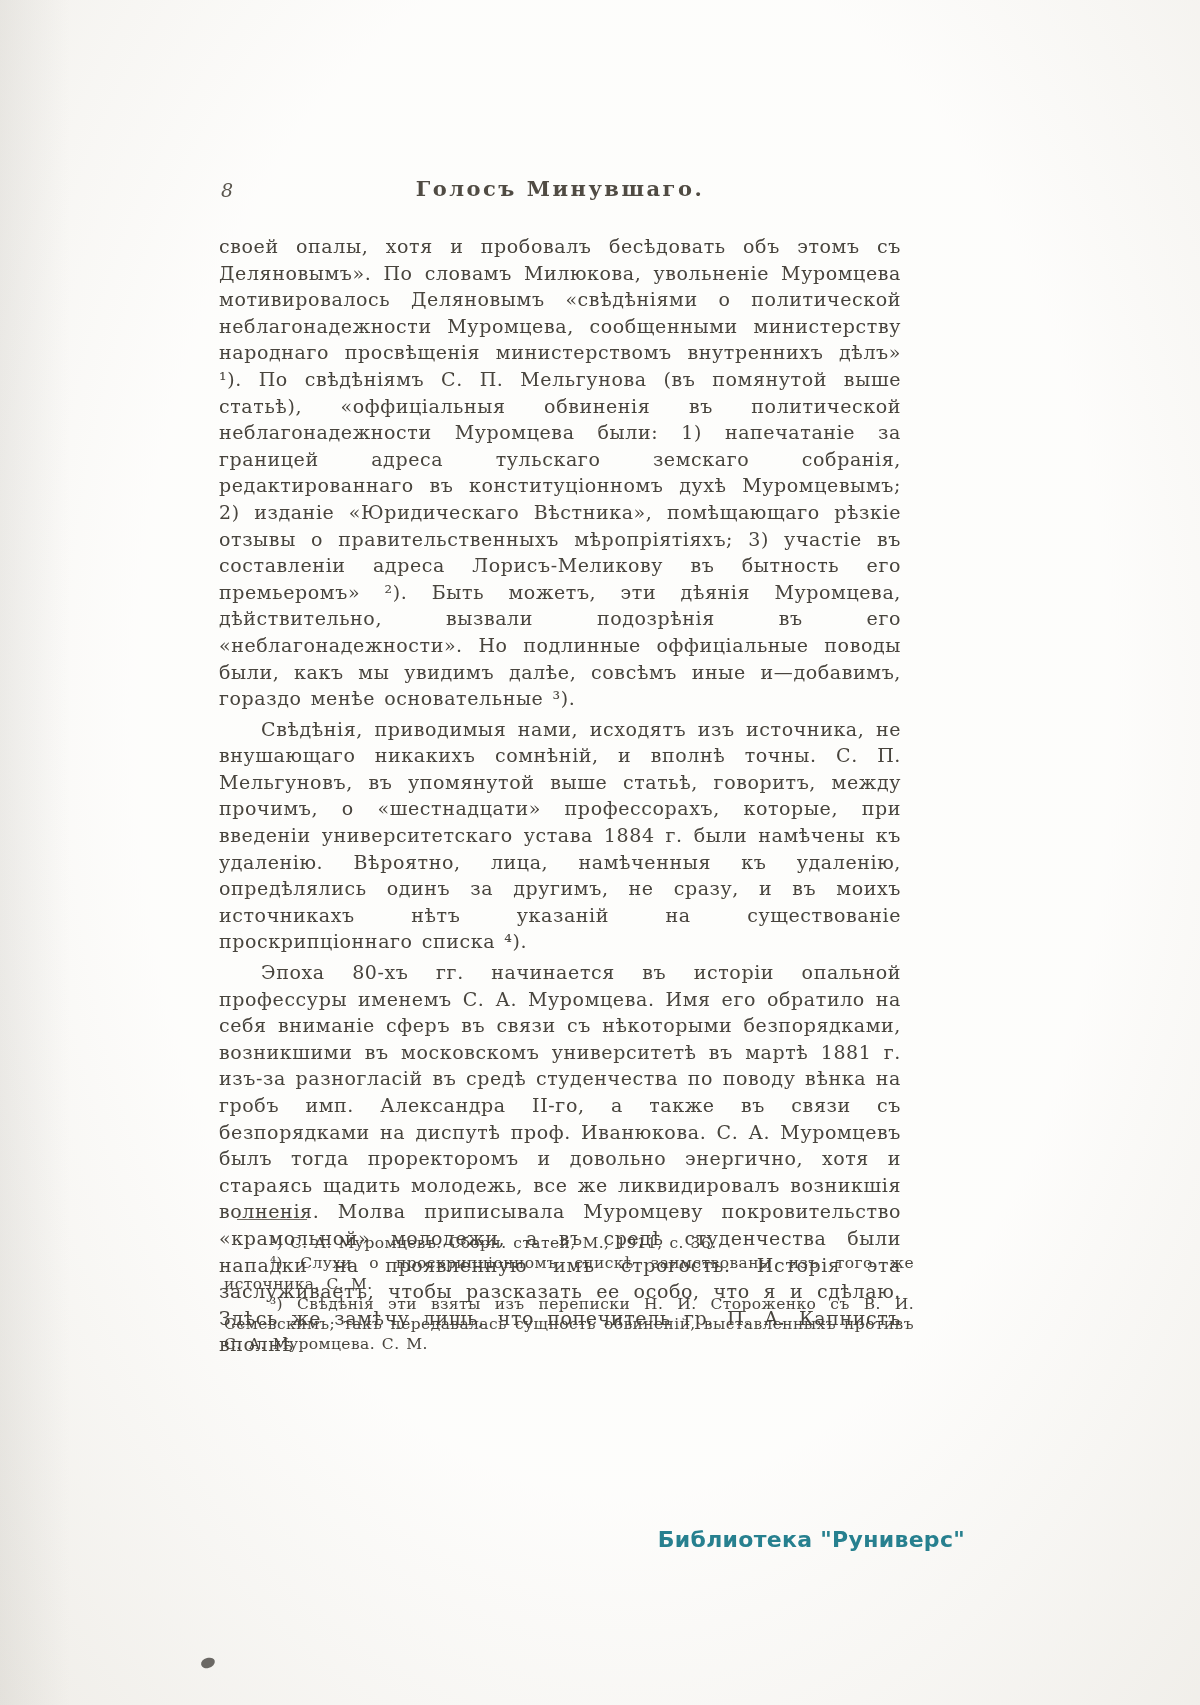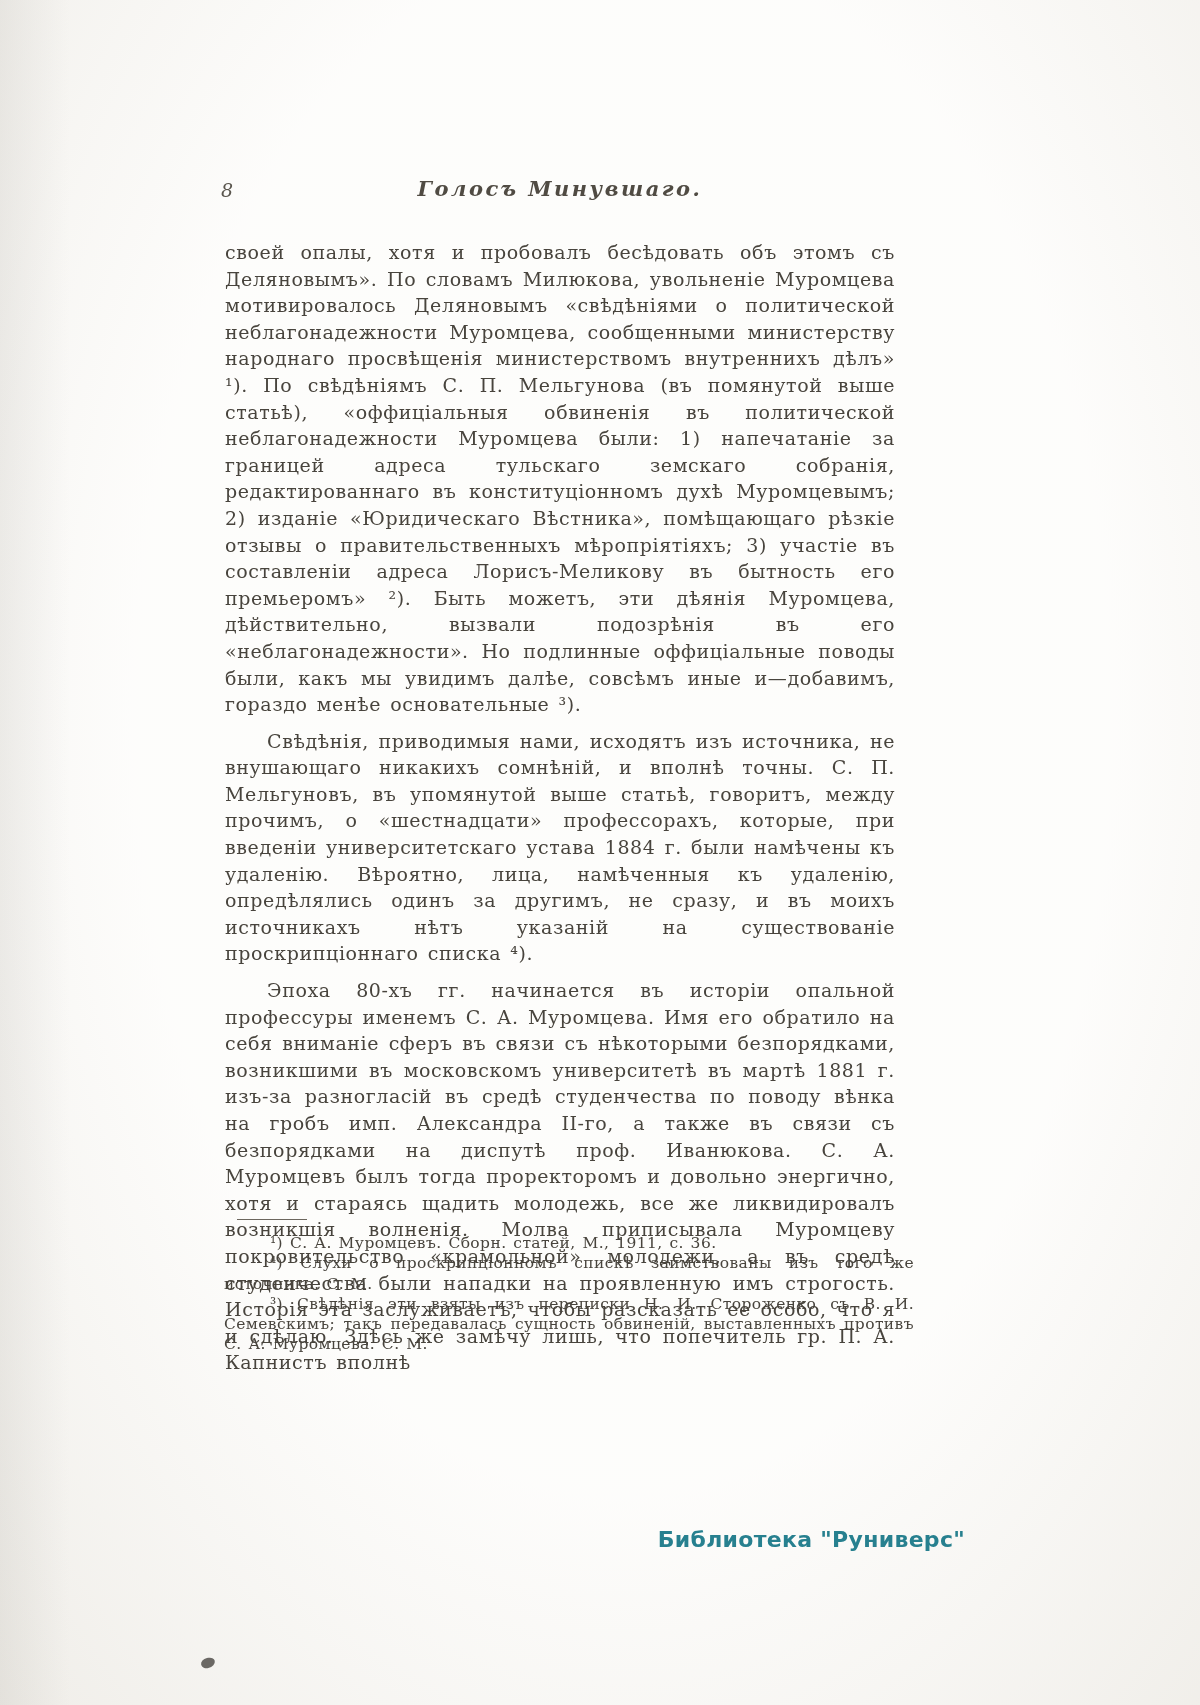--- a/index.html
+++ b/index.html
@@ -27,32 +27,32 @@
   }
   .running-head{
     position:absolute;top:176px;left:215px;width:690px;height:30px;
   }
   .page-num{
     position:absolute;left:6px;top:3px;
     font-style:italic;font-size:19px;color:#5a564e;
   }
   .running-title{
     display:block;text-align:center;
-    font-style:italic;font-weight:700;
+    font-weight:700;
     font-size:21px;letter-spacing:2.5px;
     color:#504b43;
   }
   .text-block{
     position:absolute;top:229px;left:215px;width:690px;
     font-size:19px;line-height:26.6px;
     text-align:justify;
     letter-spacing:.6px;word-spacing:2.5px;
     hyphens:auto;-webkit-hyphens:auto;
   }
-  .para{margin:10px;text-indent:42px;}
+  .para{margin:4px;text-indent:42px;}
   .para.no-indent{text-indent:0;}
   .footnote-rule{
     position:absolute;top:1219px;left:237px;width:70px;height:0;
     border-top:1.6px solid #6c675e;
   }
   .footnotes{
     position:absolute;top:1233px;left:224px;width:690px;
     font-size:15.5px;line-height:20.3px;
     text-align:justify;letter-spacing:.4px;word-spacing:1.5px;
   }

